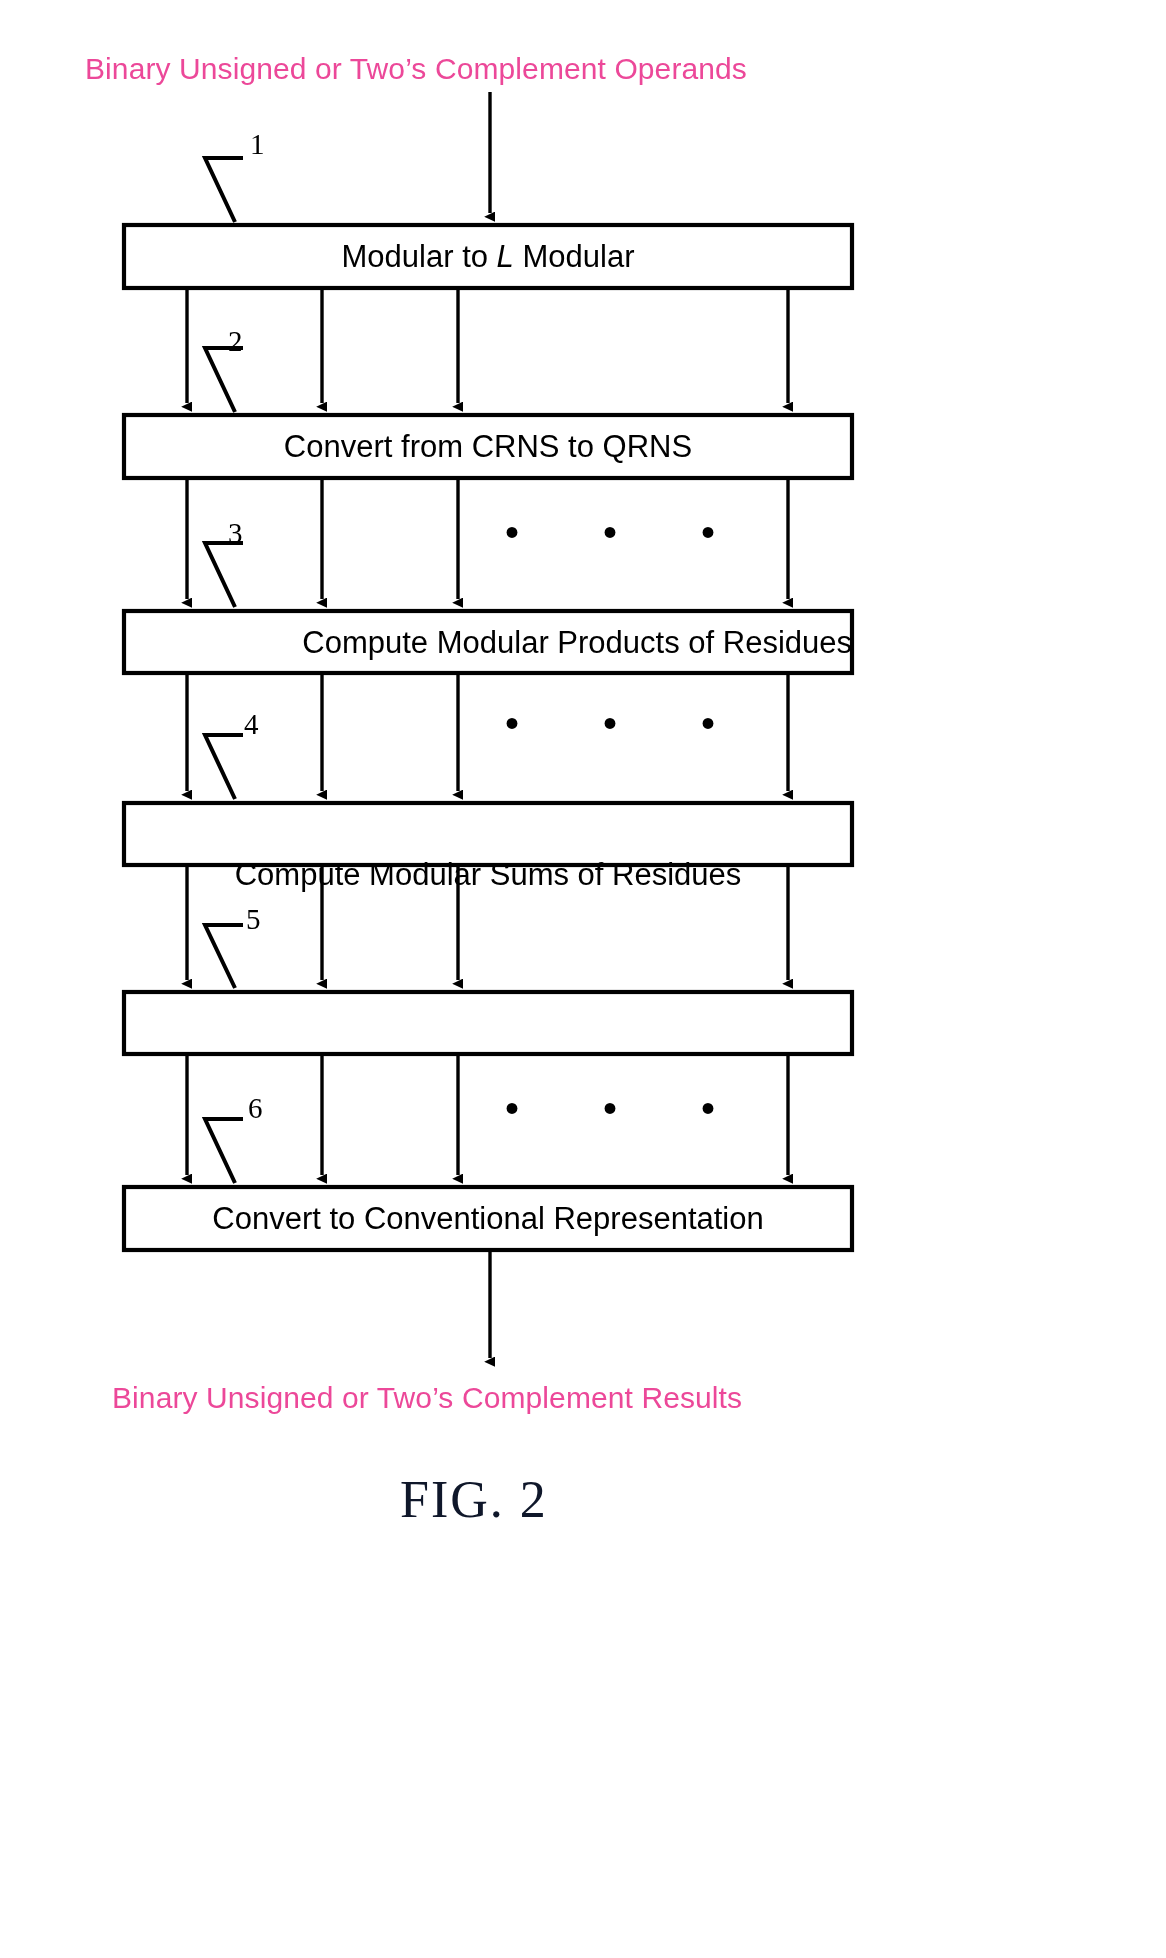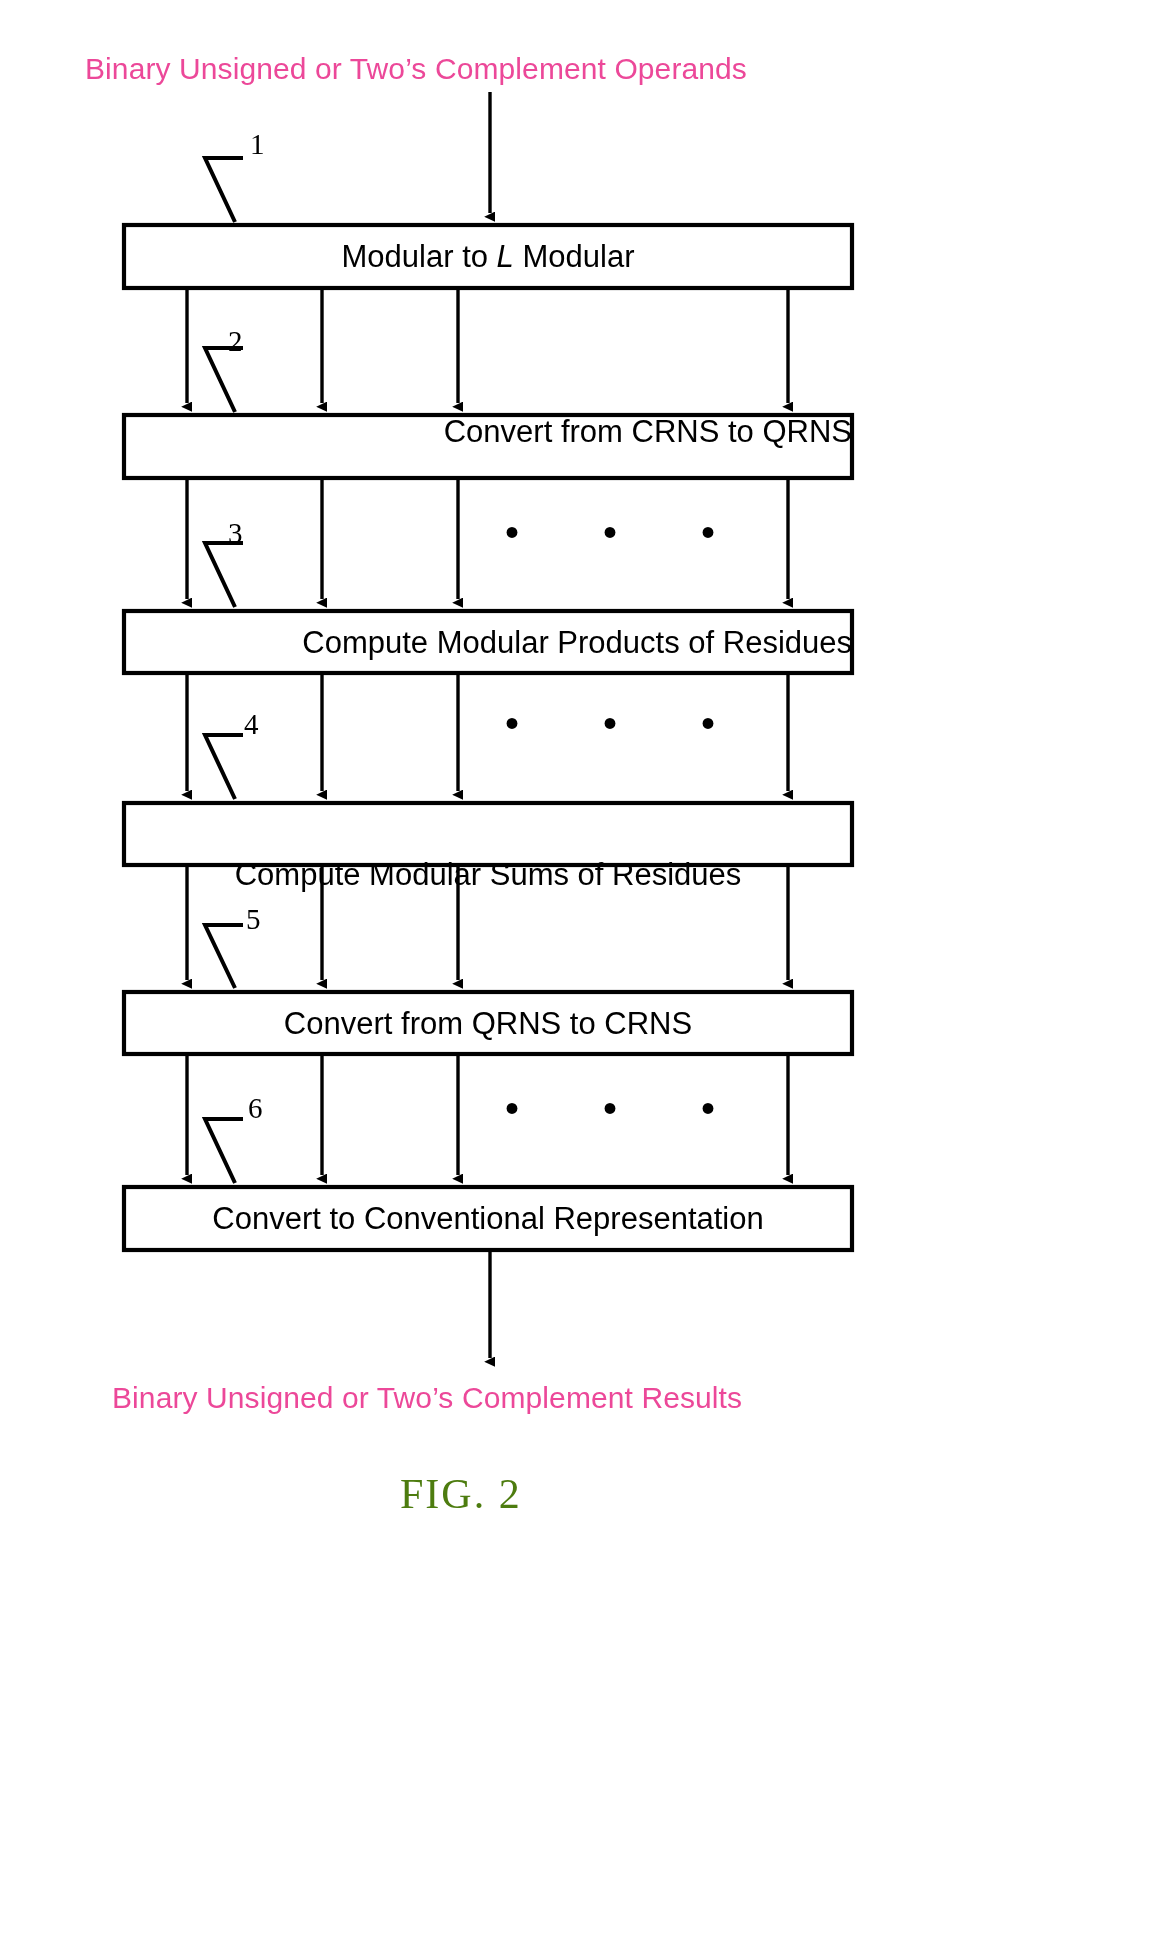--- a/index.html
+++ b/index.html
@@ -7,39 +7,38 @@
   body{width:1166px;height:1958px;position:relative;overflow:hidden;
        font-family:"Liberation Sans","DejaVu Sans",sans-serif;color:#000;}
   #stage{position:absolute;left:0;top:0;width:1166px;height:1958px;}
   svg.layer{position:absolute;left:0;top:0;width:1166px;height:1958px;pointer-events:none;}
   .capt{position:absolute;font-size:30px;letter-spacing:0.1px;white-space:nowrap;color:#ec4899;}
   .boxlabel{position:absolute;font-size:31px;white-space:nowrap;text-align:center;
             color:#000;line-height:1;}
   .refnum{position:absolute;font-family:"Liberation Serif","DejaVu Serif",serif;
           font-size:29px;color:#000;}
   .figlabel{position:absolute;font-family:"Liberation Serif","DejaVu Serif",serif;
-            font-size:42px;letter-spacing:2px;color:#4d7c0f;white-space:nowrap;}
+            font-size:52px;letter-spacing:2px;color:#0f172a;white-space:nowrap;}
   .ital{font-style:italic;}
 </style>
 </head>
 <body>
 
 <div id="stage">
 
   <div class="capt" style="left:85px;top:52px;">Binary Unsigned or Two’s Complement Operands</div>
 
   <div class="boxlabel" style="left:124px;top:241px;width:728px;"><span>Modular to </span><span class="ital">L</span><span> Modular</span></div>
 
-  <div class="boxlabel" style="left:124px;top:416px;width:728px;text-align:right;">Convert from CRNS to QRNS</div>
+  <div class="boxlabel" style="left:124px;top:431px;width:728px;">Convert from CRNS to QRNS</div>
 
   <div class="boxlabel" style="left:124px;top:627px;width:728px;text-align:right;">Compute Modular Products of Residues</div>
 
   <div class="boxlabel" style="left:124px;top:819px;width:728px;margin-top:40px;">Compute Modular Sums of Residues</div>
 
-  <div class="boxlabel" style="left:124px;top:1008px;width:728px;">Convert from QRNS to CRNS</div>
 
   <div class="boxlabel" style="left:124px;top:1203px;width:728px;">Convert to Conventional Representation</div>
 
   <div class="refnum" style="left:250px;top:128px;">1</div>
   <div class="refnum" style="left:228px;top:325px;">2</div>
   <div class="refnum" style="left:228px;top:517px;">3</div>
   <div class="refnum" style="left:244px;top:708px;">4</div>
   <div class="refnum" style="left:246px;top:903px;">5</div>
   <div class="refnum" style="left:248px;top:1092px;">6</div>
 

